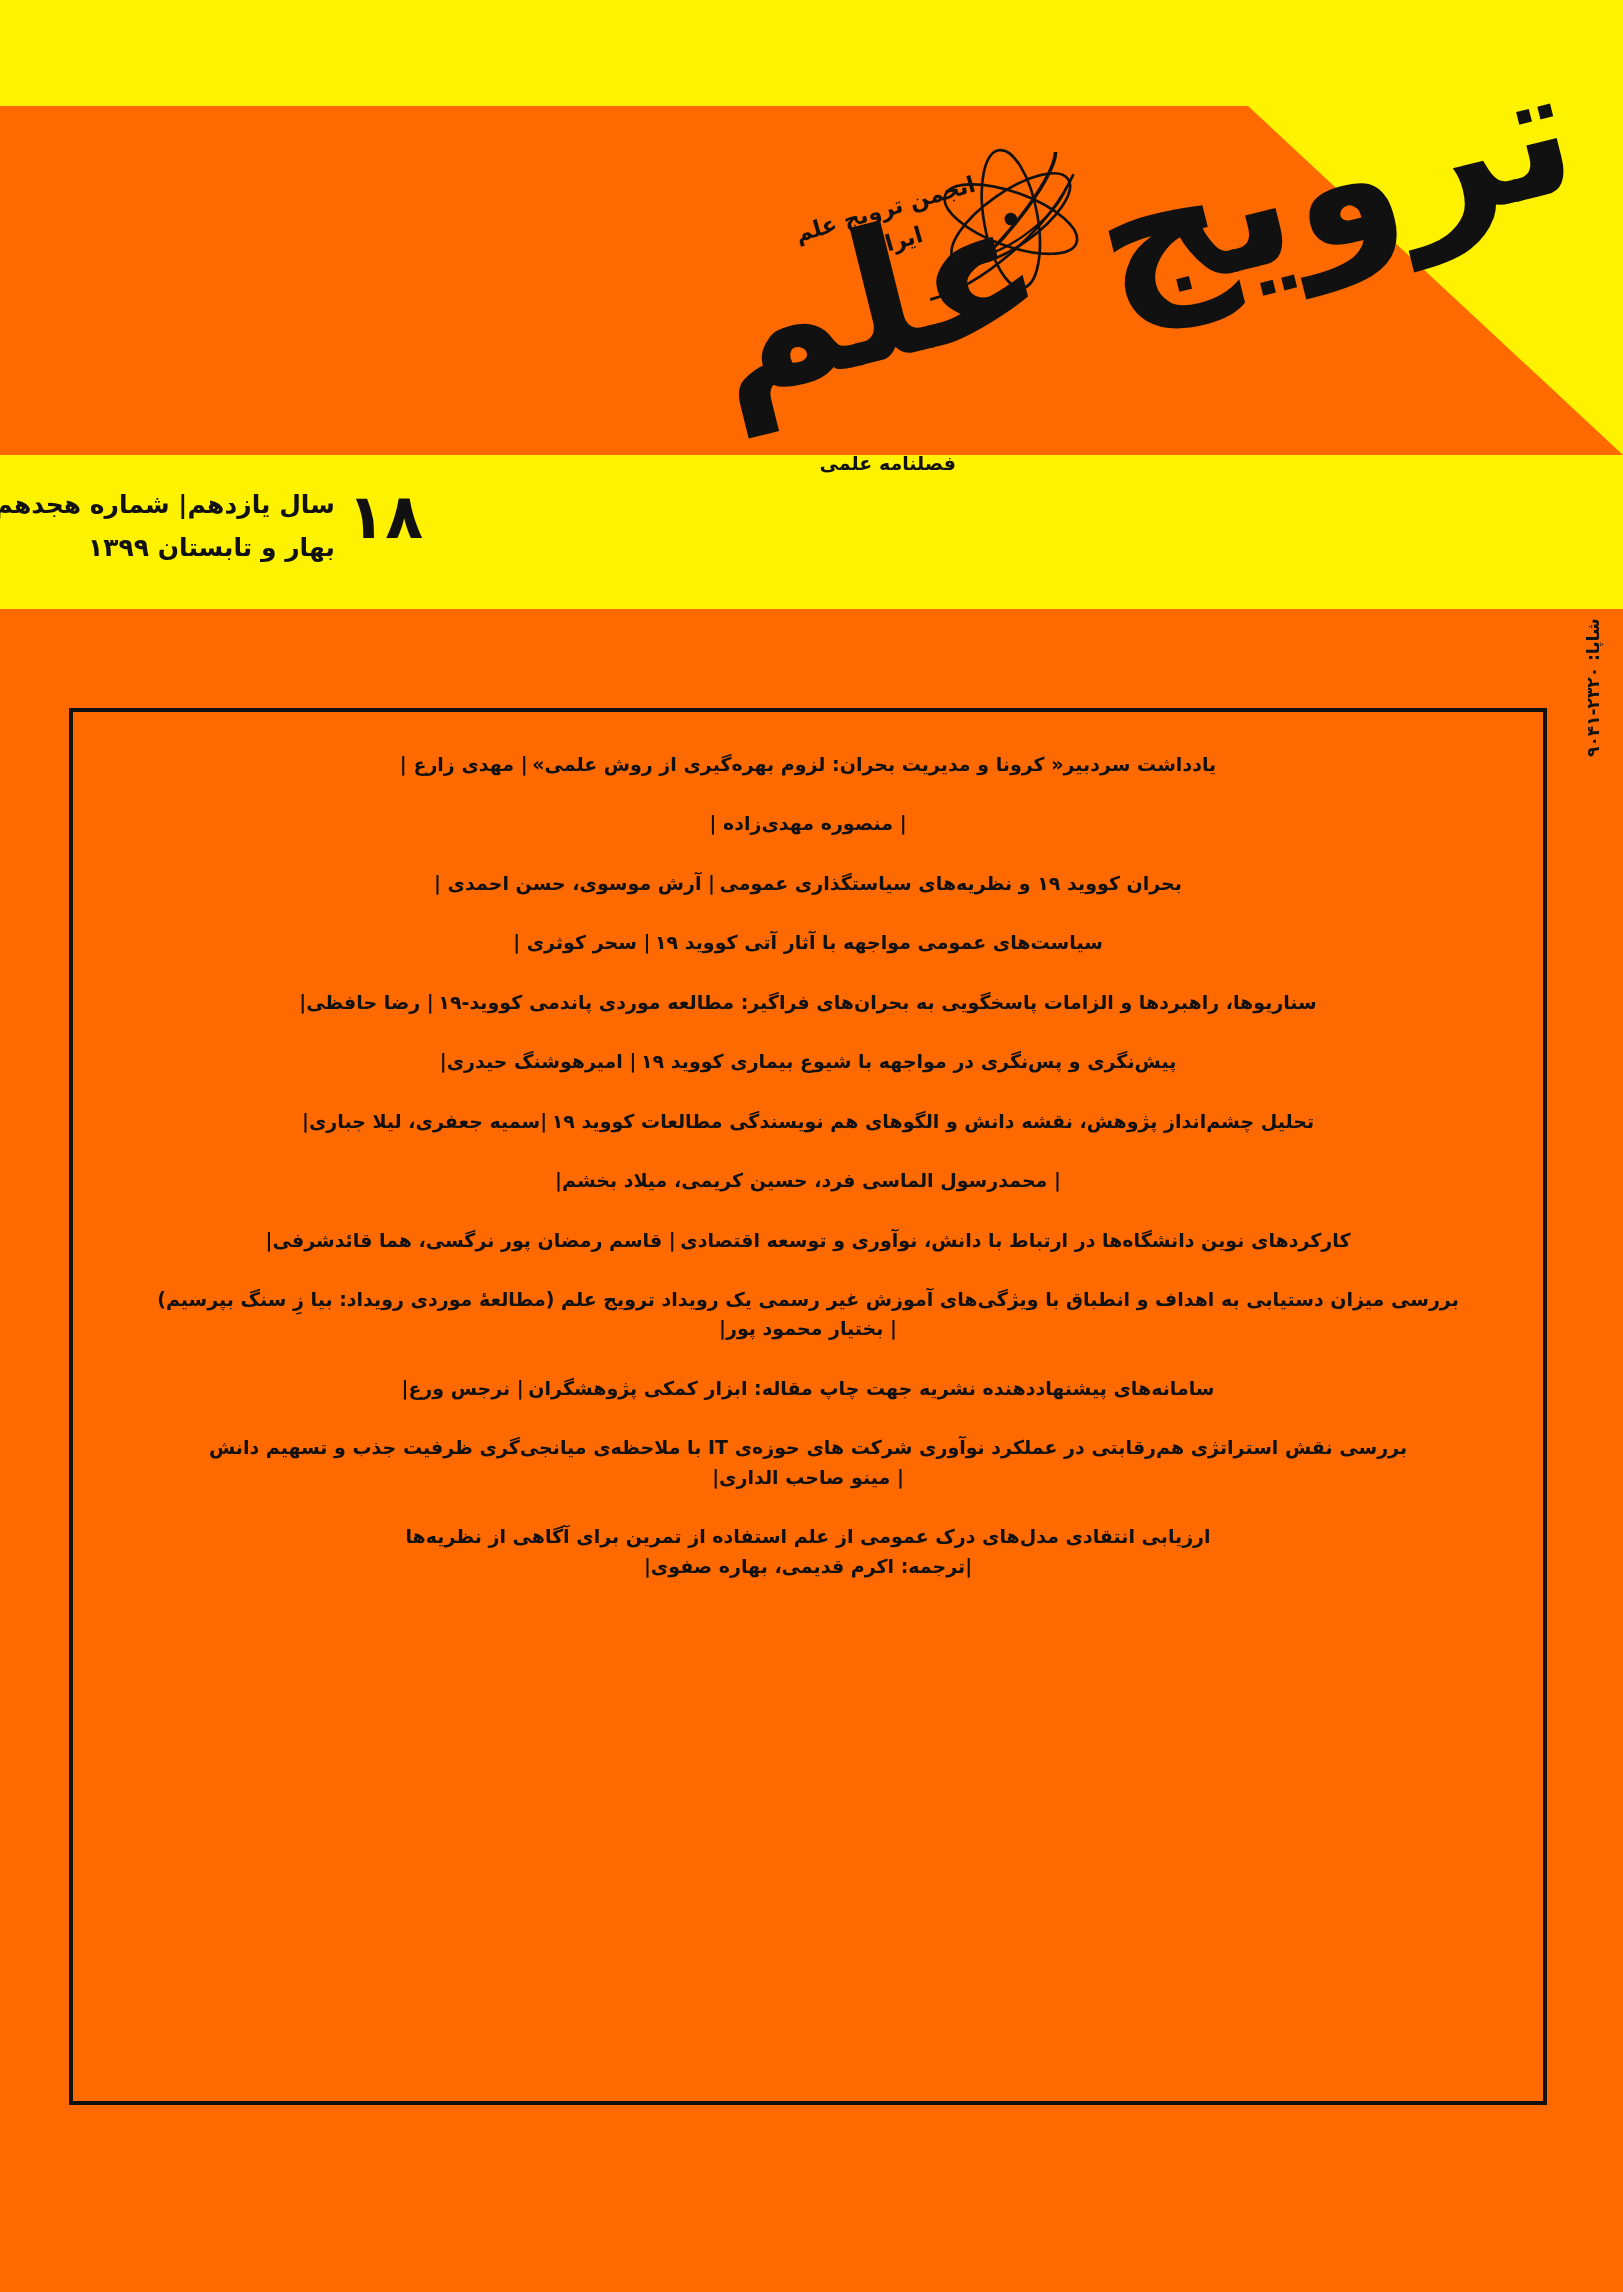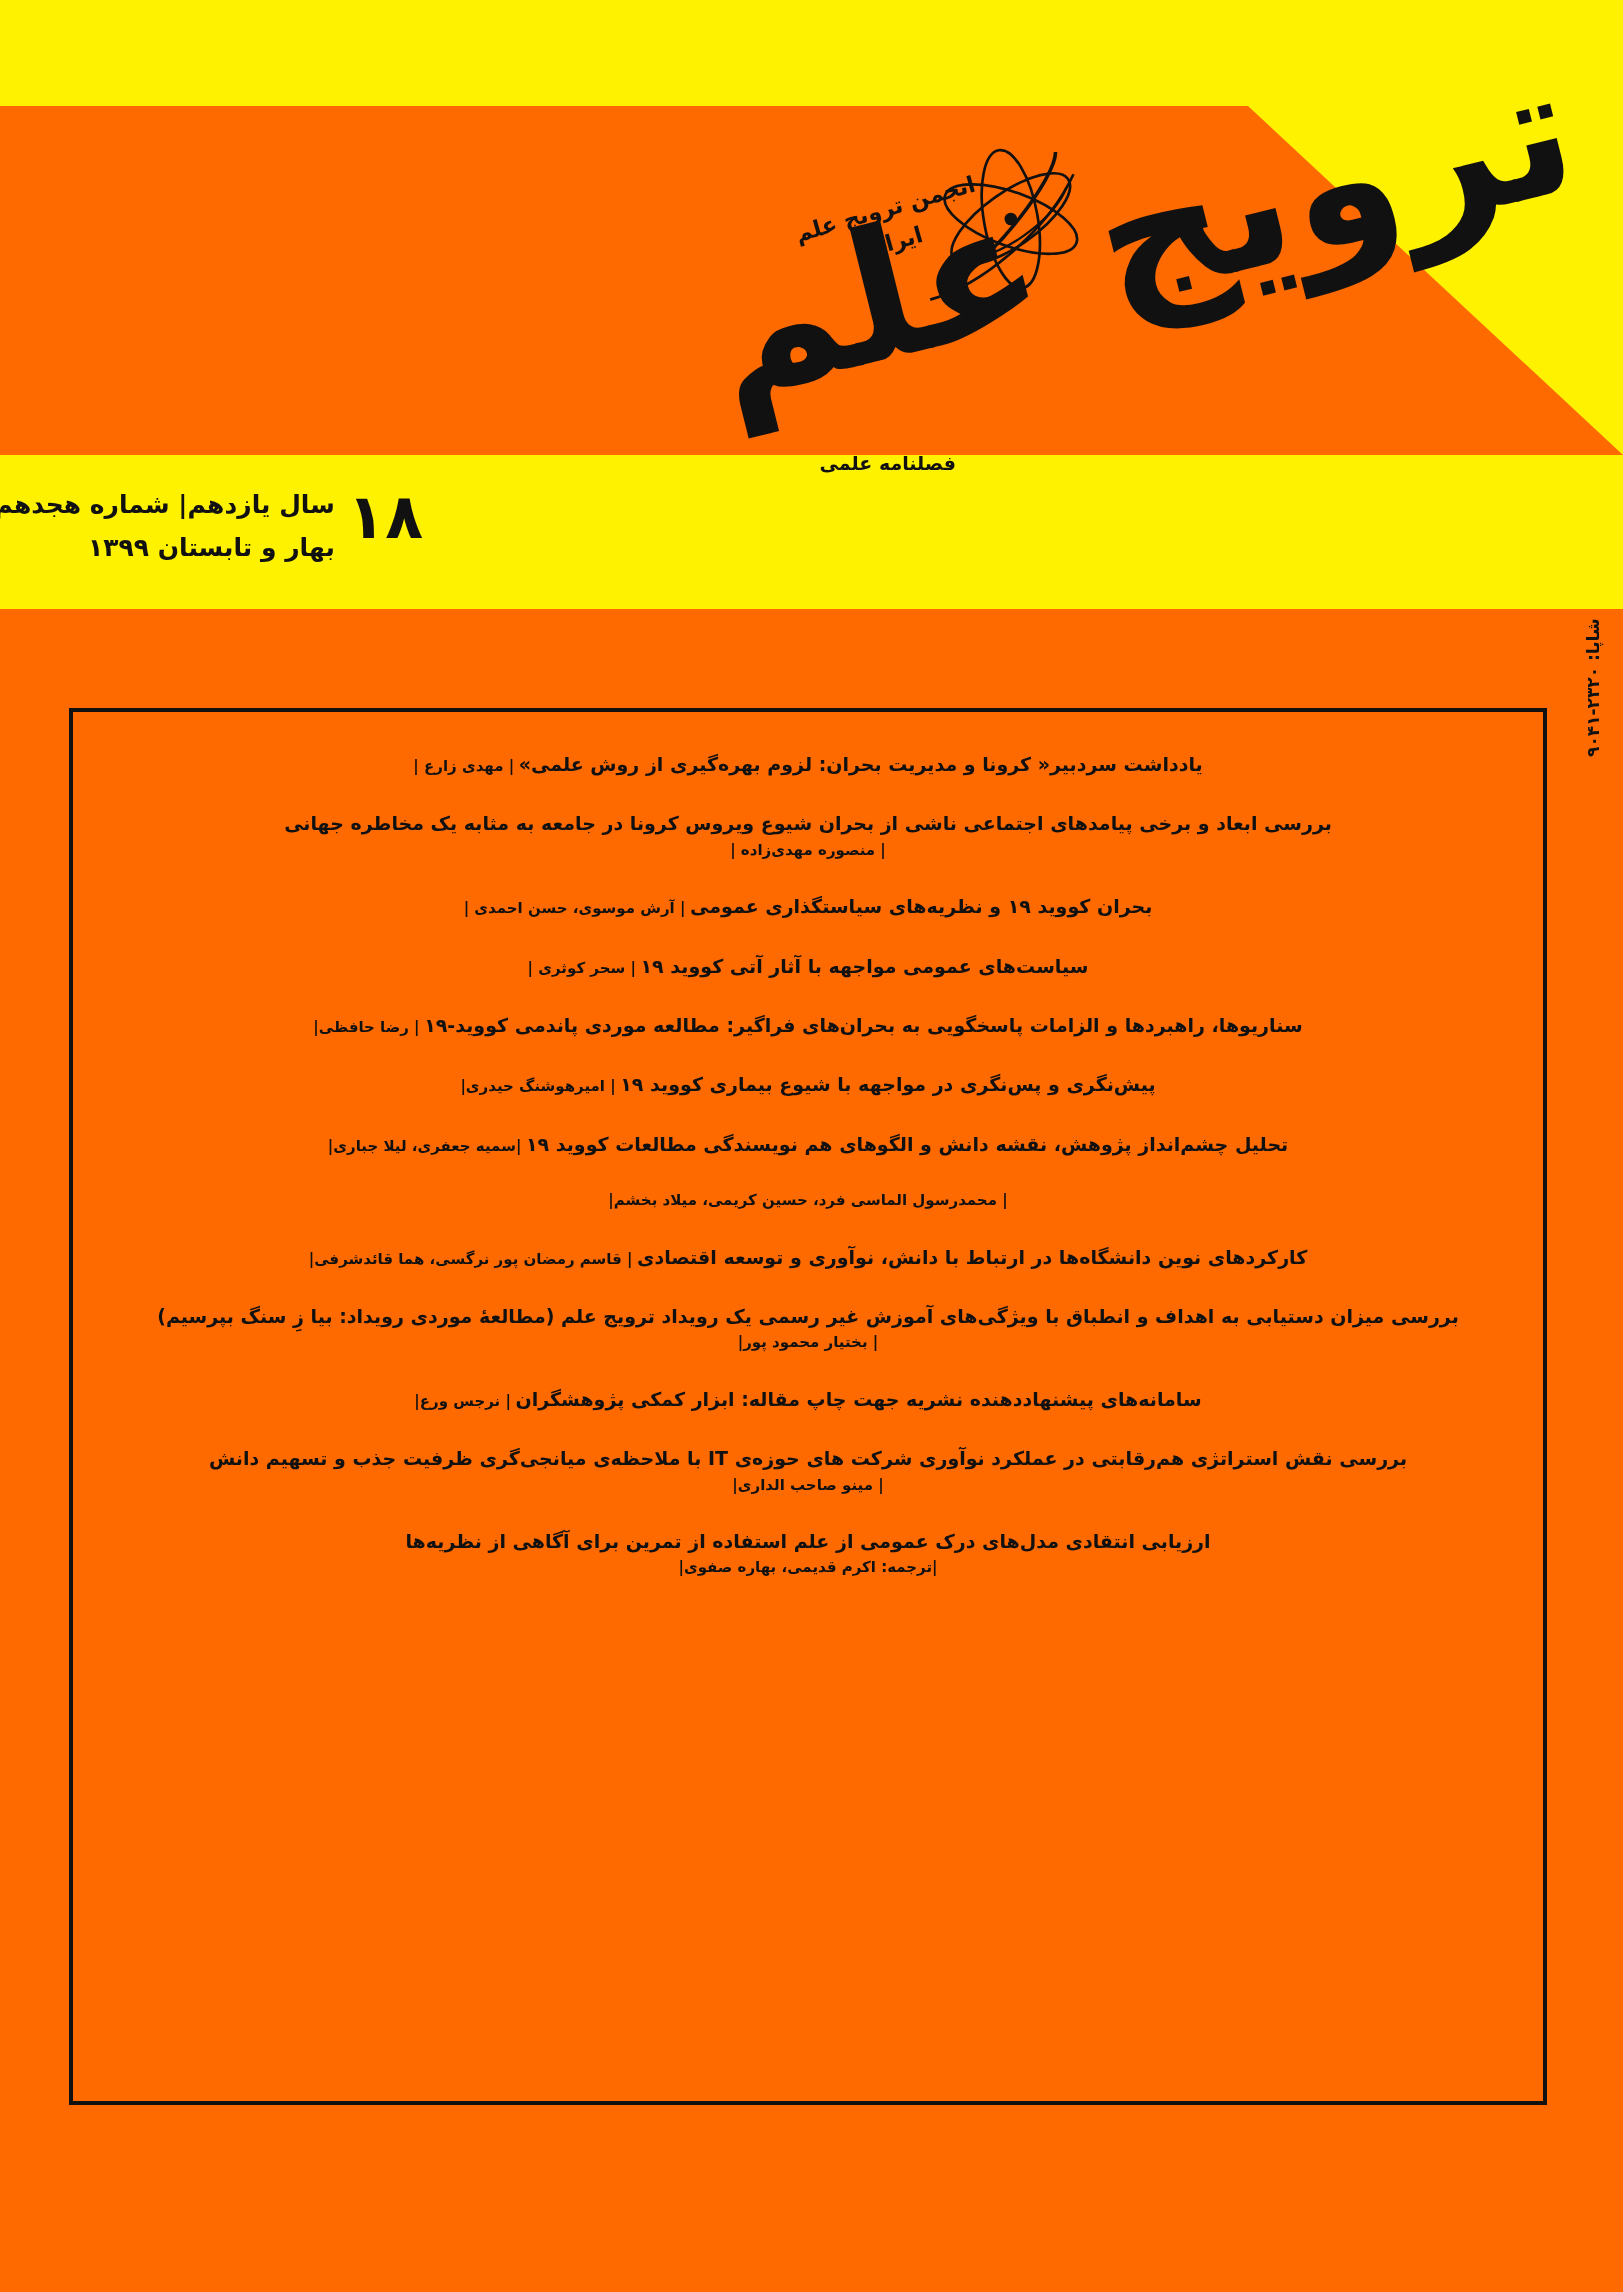--- a/index.html
+++ b/index.html
@@ -145,21 +145,21 @@
     color: #111;
   }
   .entry:last-child { margin-bottom: 0; }
   .entry .title {
     font-size: 19px;
     font-weight: bold;
     line-height: 1.55;
     display: inline;
   }
   .entry .authors {
-    font-size: 15px;
+    font-size: 19px;
     font-weight: bold;
     line-height: 1.55;
     display: inline;
   }
   .entry.two-line .title { display: block; }
   .entry.two-line .authors { display: inline; }
 </style>
 </head>
 <body>
 
@@ -198,21 +198,20 @@
   <div class="issn">شاپا: ۲۳۲۰-۹۰۴۱</div>
 
   <div class="contents">
 
     <div class="entry">
       <span class="title">یادداشت سردبیر« کرونا و مدیریت بحران: لزوم بهره‌گیری از روش علمی»</span>
       <span class="authors">| مهدی زارع |</span>
     </div>
 
     <div class="entry two-line">
-      <span class="title">بررسی ابعاد و برخی پیامدهای اجتماعی ناشی از بحران شیوع ویروس کرونا در جامعه به مثابه یک مخاطره جهانی</span>
       <span class="authors">| منصوره مهدی‌زاده |</span>
     </div>
 
     <div class="entry">
       <span class="title">بحران کووید ۱۹ و نظریه‌های سیاستگذاری عمومی</span>
       <span class="authors">| آرش موسوی، حسن احمدی |</span>
     </div>
 
     <div class="entry">
       <span class="title">سیاست‌های عمومی مواجهه با آثار آتی کووید ۱۹</span>

